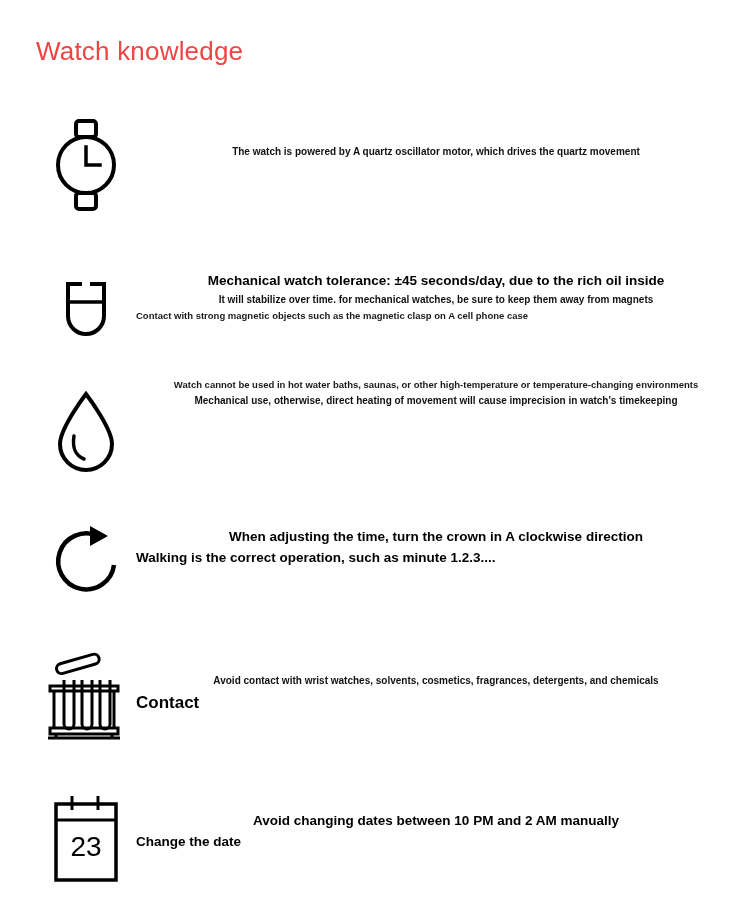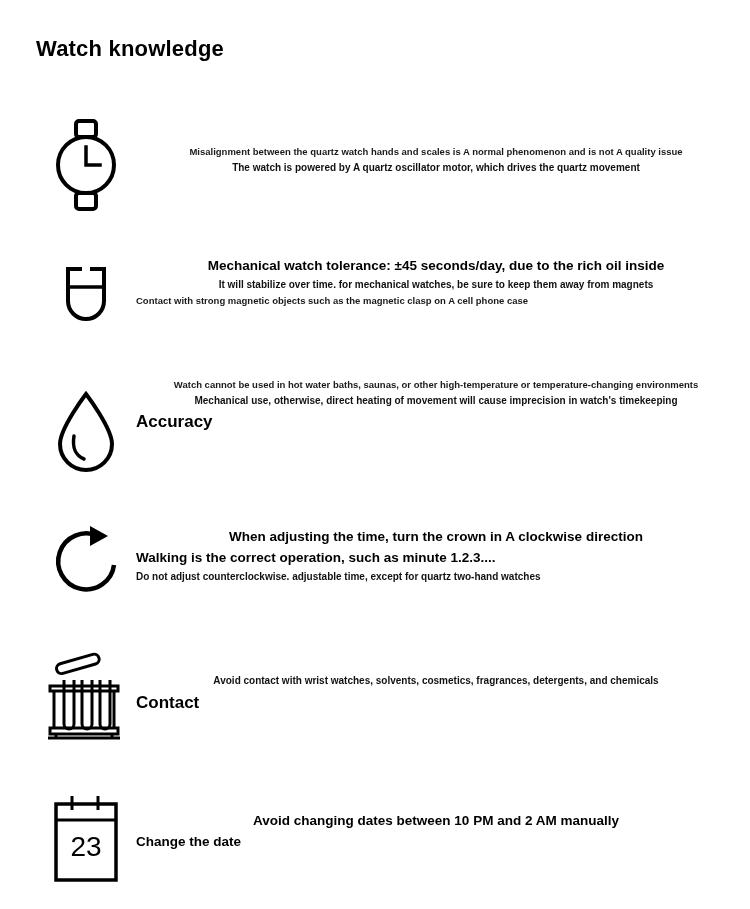--- a/index.html
+++ b/index.html
@@ -18,24 +18,24 @@
   .page {
     width: 750px;
     height: 909px;
     position: relative;
     box-sizing: border-box;
   }
   .page-title {
     position: absolute;
     left: 36px;
     top: 36px;
-    font-size: 22px;
-    font-weight: bold;
+    font-size: 26px;
+    font-weight: normal;
     letter-spacing: 0.2px;
-    color: #000000;
+    color: #ef4444;
   }
   .section {
     position: absolute;
     left: 0;
     width: 750px;
   }
   .icon-box {
     position: absolute;
     left: 36px;
     width: 90px;
@@ -75,21 +75,21 @@
     color: #000000;
   }
   .c-left   { text-align: left; }
   .c-center { text-align: center; }
 
   
   #sec-quartz   { top: 110px; height: 110px; }
   #sec-quartz .icon-box   { top: 0; height: 110px; }
   #sec-quartz .text-box   { top: 36px; }
 
-  #sec-magnet   { top: 245px; height: 100px; }
+  #sec-magnet   { top: 260px; height: 100px; }
   #sec-magnet .icon-box   { top: 0; height: 100px; }
   #sec-magnet .text-box   { top: 13px; }
 
   #sec-water    { top: 378px; height: 105px; }
   #sec-water .icon-box    { top: 0; height: 105px; }
   #sec-water .text-box    { top: 1px; }
 
   #sec-crown    { top: 512px; height: 105px; }
   #sec-crown .icon-box    { top: 0; height: 105px; }
   #sec-crown .text-box    { top: 17px; }
@@ -119,21 +119,20 @@
   <div class="section" id="sec-quartz">
     <div class="icon-box">
       <svg width="80" height="100" viewBox="0 0 80 100" aria-hidden="true">
         <rect x="30" y="6" width="20" height="16" rx="3" fill="none" stroke="#000" stroke-width="4"></rect>
         <rect x="30" y="78" width="20" height="16" rx="3" fill="none" stroke="#000" stroke-width="4"></rect>
         <circle cx="40" cy="50" r="28" fill="none" stroke="#000" stroke-width="4"></circle>
         <path d="M40 32 L40 50 L54 50" fill="none" stroke="#000" stroke-width="3.5" stroke-linecap="square"></path>
       </svg>
     </div>
     <div class="text-box">
-      <span class="line small c-center">Misalignment between the quartz watch hands and scales is A normal phenomenon and is not A quality issue</span>
       <span class="line mid c-center">The watch is powered by A quartz oscillator motor, which drives the quartz movement</span>
     </div>
   </div>
 
   <div class="section" id="sec-magnet">
     <div class="icon-box">
       <svg width="80" height="80" viewBox="0 0 80 80" aria-hidden="true">
         <path d="M22 14 L22 46 A18 18 0 0 0 58 46 L58 14" fill="none" stroke="#000" stroke-width="4" stroke-linecap="square"></path>
         <line x1="22" y1="32" x2="40" y2="32" stroke="#000" stroke-width="3.5"></line>
         <line x1="58" y1="32" x2="40" y2="32" stroke="#000" stroke-width="0"></line>
@@ -153,35 +152,33 @@
   <div class="section" id="sec-water">
     <div class="icon-box">
       <svg width="80" height="90" viewBox="0 0 80 90" aria-hidden="true">
         <path d="M40 8 C40 8 14 42 14 58 A26 26 0 0 0 66 58 C66 42 40 8 40 8 Z" fill="none" stroke="#000" stroke-width="4"></path>
         <path d="M28 50 C26 62 30 70 38 73" fill="none" stroke="#000" stroke-width="3.5" stroke-linecap="round"></path>
       </svg>
     </div>
     <div class="text-box">
       <span class="line small c-center">Watch cannot be used in hot water baths, saunas, or other high-temperature or temperature-changing environments</span>
       <span class="line mid c-center">Mechanical use, otherwise, direct heating of movement will cause imprecision in watch's timekeeping</span>
-      <span class="line huge c-left">Accuracy</span>
     </div>
   </div>
 
   <div class="section" id="sec-crown">
     <div class="icon-box">
       <svg width="80" height="90" viewBox="0 0 80 90" aria-hidden="true">
         <path d="M52 16 A28 28 0 1 0 68 45" fill="none" stroke="#000" stroke-width="4.5" stroke-linecap="butt"></path>
         <polygon points="44,6 62,16 44,26" fill="#000"></polygon>
       </svg>
     </div>
     <div class="text-box">
       <span class="line big c-center">When adjusting the time, turn the crown in A clockwise direction</span>
       <span class="line big c-left">Walking is the correct operation, such as minute 1.2.3....</span>
-      <span class="line mid c-left">Do not adjust counterclockwise. adjustable time, except for quartz two-hand watches</span>
     </div>
   </div>
 
   <div class="section" id="sec-chem">
     <div class="icon-box">
       <svg width="90" height="100" viewBox="0 0 90 100" aria-hidden="true">
 
         <g transform="rotate(-16 45 14)">
           <rect x="20" y="8" width="44" height="10" rx="5" fill="none" stroke="#000" stroke-width="3"></rect>
         </g>

